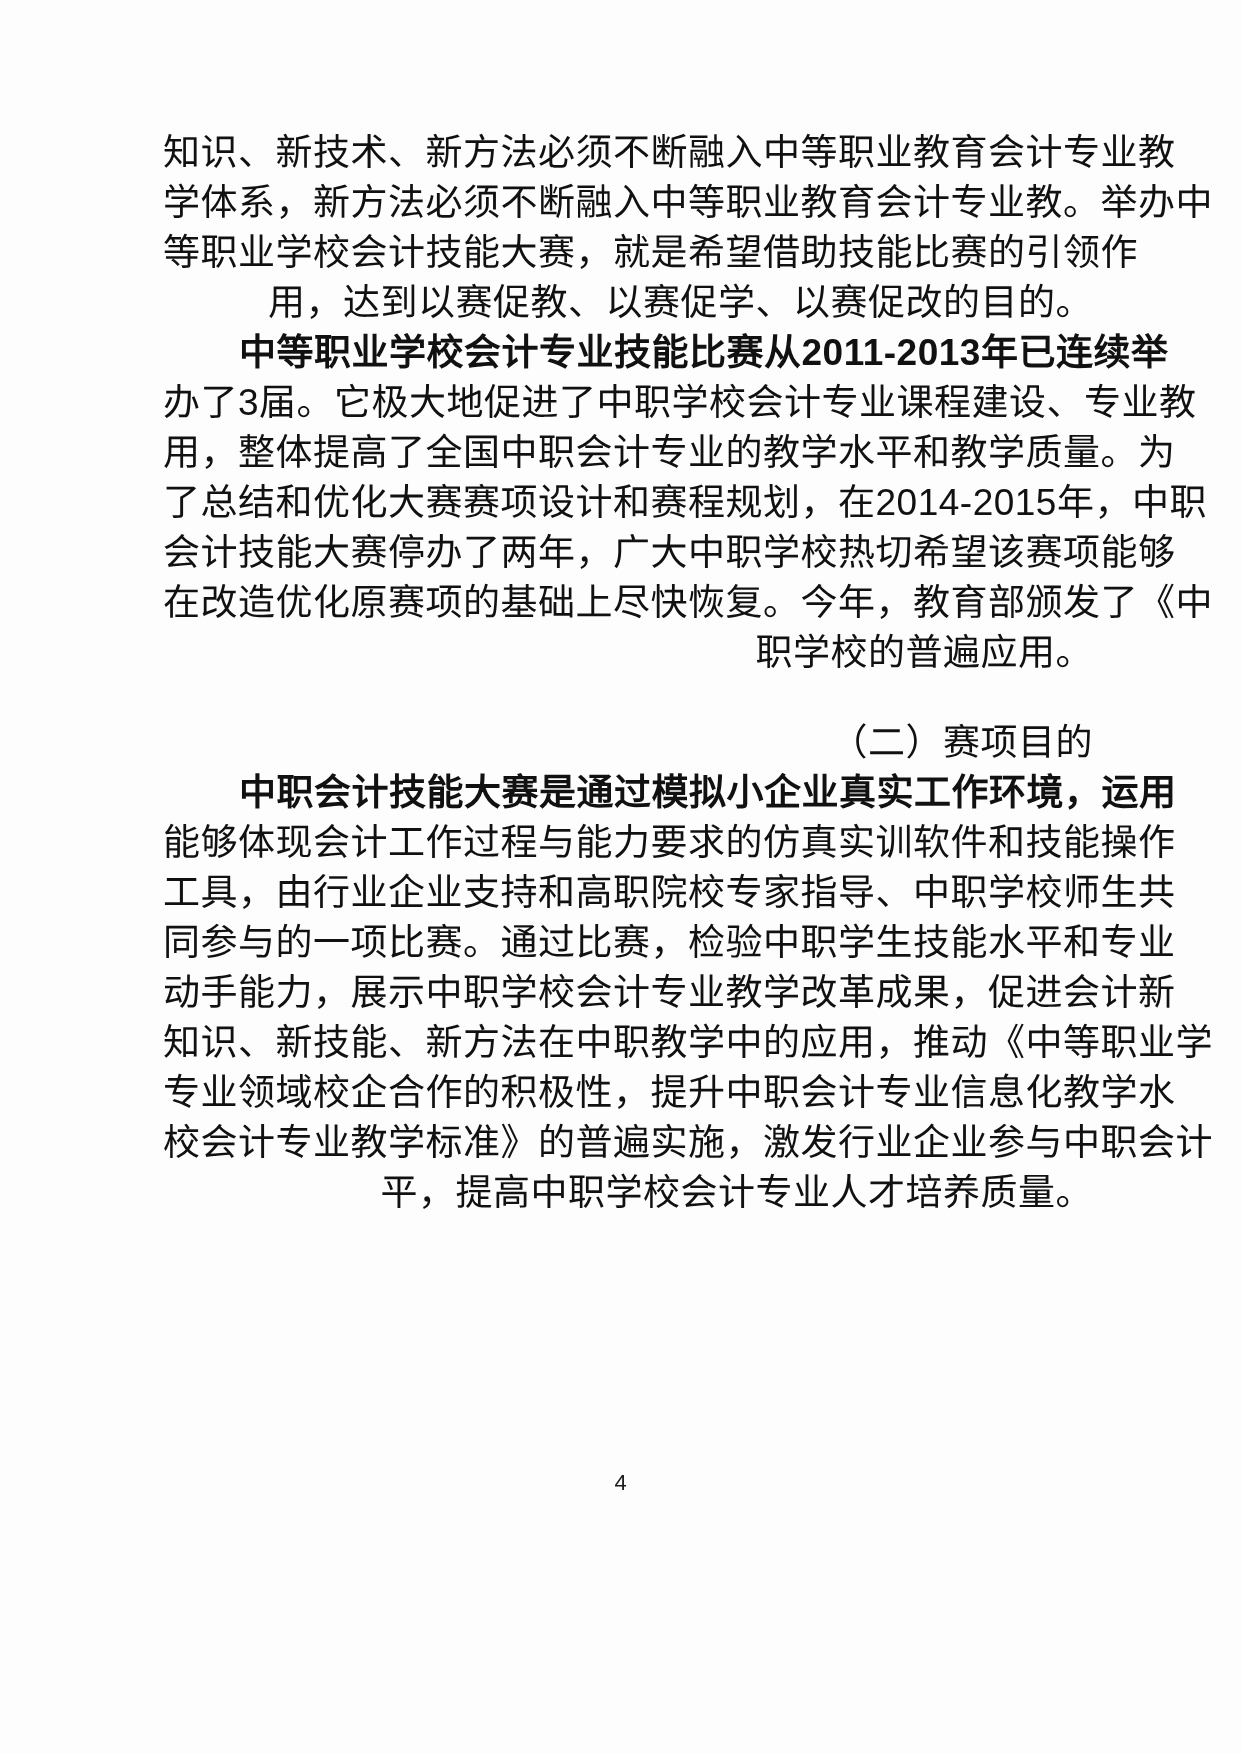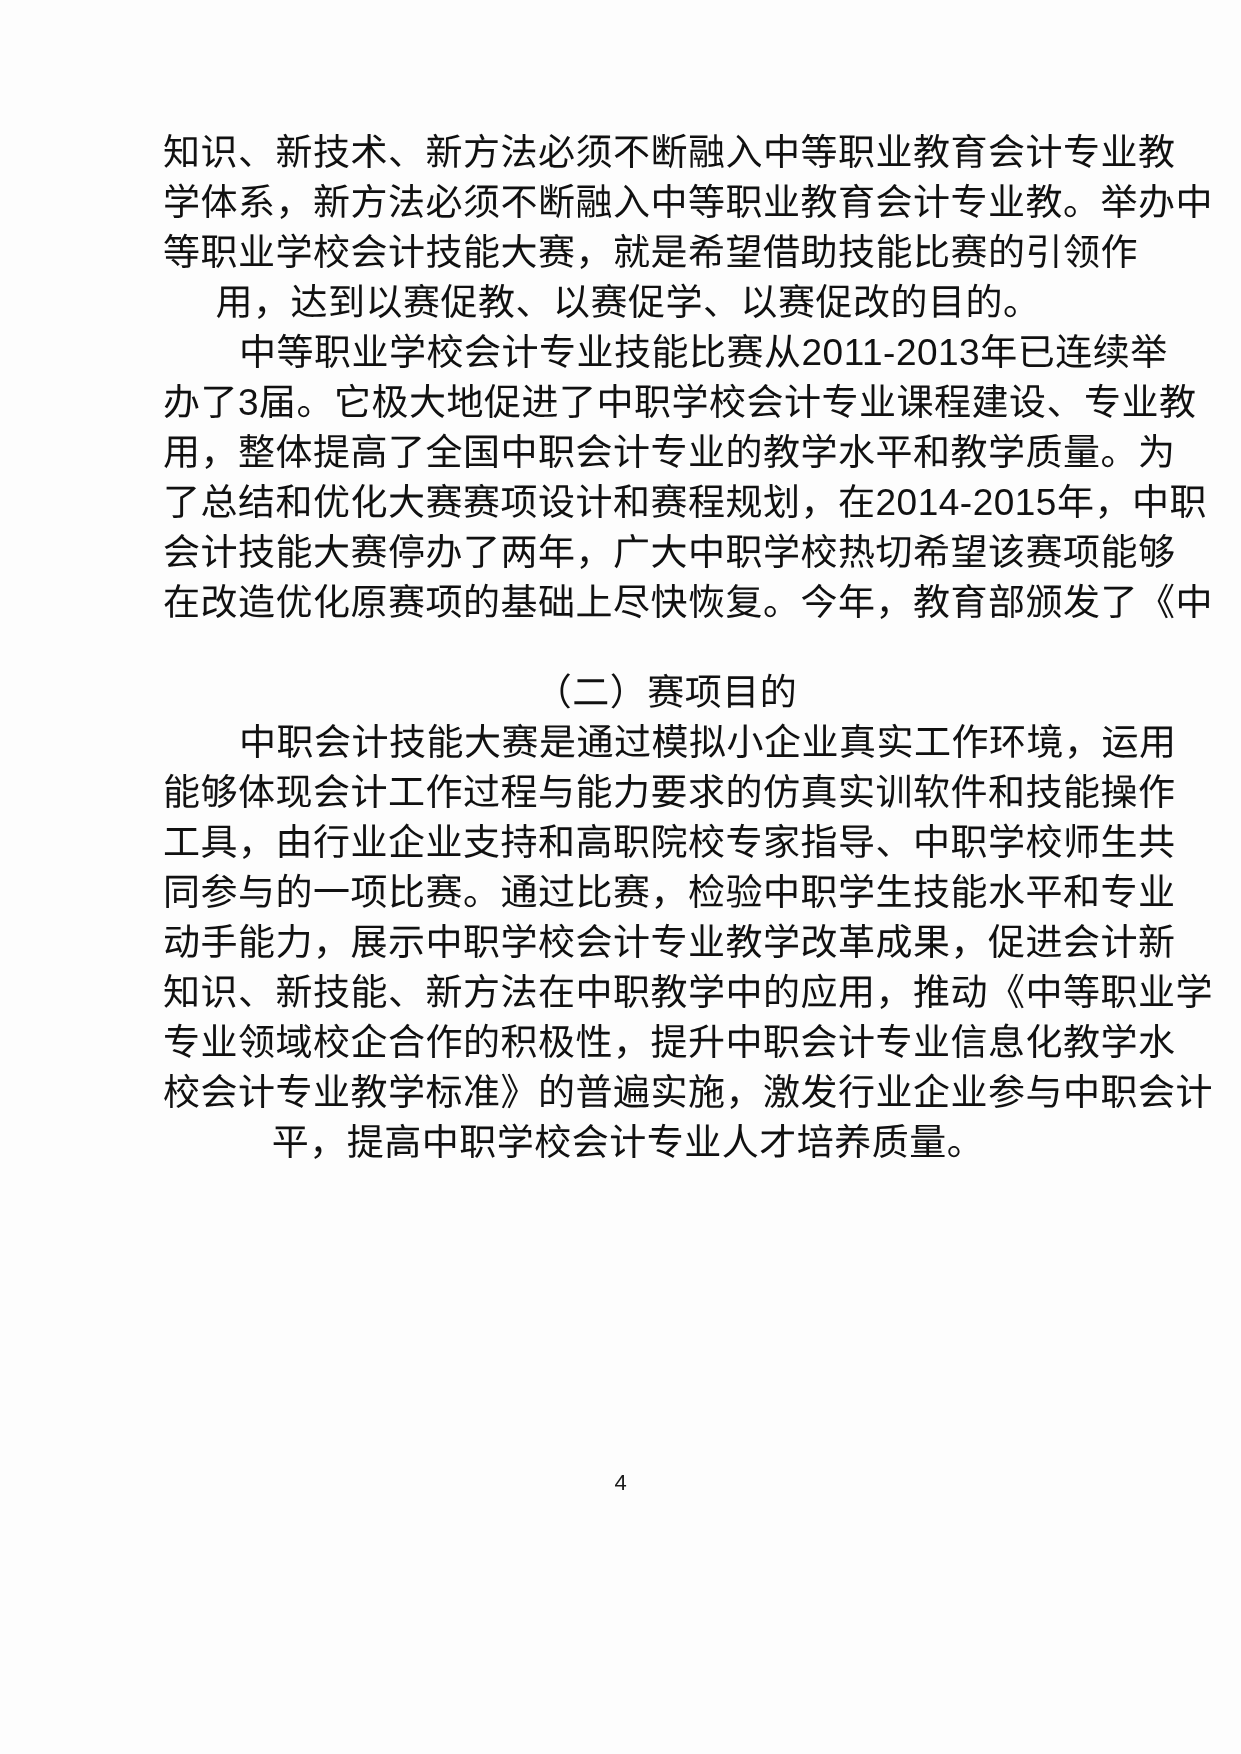--- a/index.html
+++ b/index.html
@@ -36,27 +36,28 @@
     width: 930px;
   }
 
   .doc-line {
     font-size: 37px;
     line-height: 50px;
     letter-spacing: 0.5px;
     color: #111111;
     white-space: pre;
     font-weight: 400;
-    text-align: center;
+    text-align: right;
     font-family: "Liberation Sans", "DejaVu Sans", sans-serif;
   }
 
   
   .doc-line.indented {
     text-indent: 76px;
+    font-weight: bold;
   }
 
   
   .doc-line.heading-line {
     text-indent: 76px;
     margin-top: 40px;
   }
 
   
   .para-block {
@@ -89,20 +90,21 @@
       <div class="doc-line">用，达到以赛促教、以赛促学、以赛促改的目的。</div>
     </div>
 
     <div class="para-block">
       <div class="doc-line indented">中等职业学校会计专业技能比赛从2011-2013年已连续举</div>
       <div class="doc-line">办了3届。它极大地促进了中职学校会计专业课程建设、专业教</div>
       <div class="doc-line">用，整体提高了全国中职会计专业的教学水平和教学质量。为</div>
       <div class="doc-line">了总结和优化大赛赛项设计和赛程规划，在2014-2015年，中职</div>
       <div class="doc-line">会计技能大赛停办了两年，广大中职学校热切希望该赛项能够</div>
       <div class="doc-line">在改造优化原赛项的基础上尽快恢复。今年，教育部颁发了《中</div>
+      <div class="doc-line">职学校的普遍应用。</div>
     </div>
 
     <div class="para-block">
       <div class="doc-line heading-line">（二）赛项目的</div>
     </div>
 
     <div class="para-block">
       <div class="doc-line indented">中职会计技能大赛是通过模拟小企业真实工作环境，运用</div>
       <div class="doc-line">能够体现会计工作过程与能力要求的仿真实训软件和技能操作</div>
       <div class="doc-line">工具，由行业企业支持和高职院校专家指导、中职学校师生共</div>

